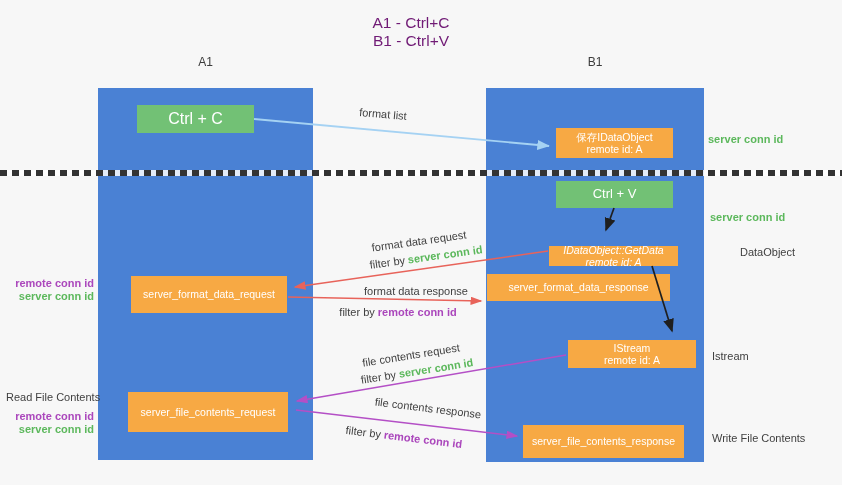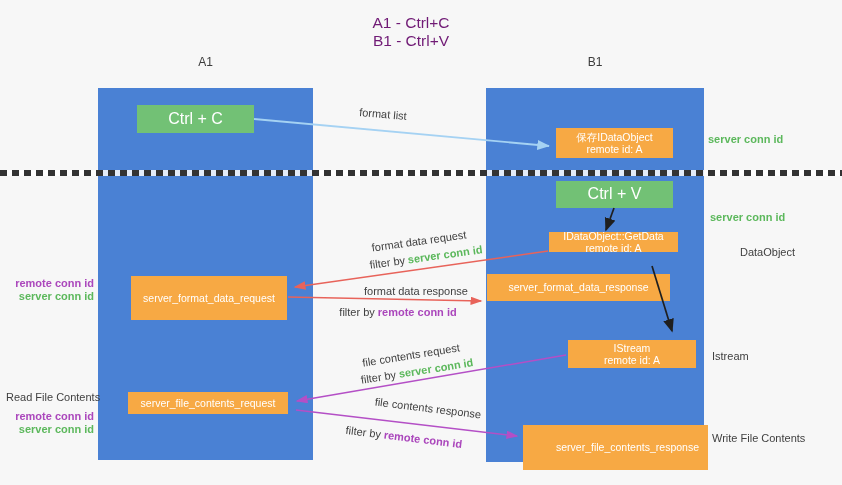--- a/index.html
+++ b/index.html
@@ -47,47 +47,47 @@
 
   <div class="node green-node" style="left:137px;top:105px;width:117px;height:28px;font-size:16px;">
     <div>Ctrl + C</div>
   </div>
 
   <div class="node orange-node" style="left:556px;top:128px;width:117px;height:30px;">
     <div>保存IDataObject</div>
     <div>remote id: A</div>
   </div>
 
-  <div class="node green-node" style="left:556px;top:181px;width:117px;height:27px;font-size:16px;">
+  <div class="node green-node" style="left:556px;top:181px;width:117px;height:27px;font-size:13px;">
     <div>Ctrl + V</div>
   </div>
 
-  <div class="node orange-node" style="left:549px;top:232px;width:129px;height:20px;">
+  <div class="node orange-node" style="left:549px;top:246px;width:129px;height:20px;font-style:italic;">
     <div>IDataObject::GetData</div>
     <div>remote id: A</div>
   </div>
 
-  <div class="node orange-node" style="left:131px;top:276px;width:156px;height:44px;">
+  <div class="node orange-node" style="left:131px;top:276px;width:156px;height:37px;">
     <div>server_format_data_request</div>
   </div>
 
   <div class="node orange-node" style="left:487px;top:274px;width:183px;height:27px;text-align:center;">
     <div>server_format_data_response</div>
   </div>
 
   <div class="node orange-node" style="left:568px;top:340px;width:128px;height:28px;">
     <div>IStream</div>
     <div>remote id: A</div>
   </div>
 
-  <div class="node orange-node" style="left:128px;top:392px;width:160px;height:22px;">
+  <div class="node orange-node" style="left:128px;top:392px;width:160px;height:40px;">
     <div>server_file_contents_request</div>
   </div>
 
-  <div class="node orange-node" style="left:523px;top:425px;width:161px;height:45px;padding-left:24px;">
+  <div class="node orange-node" style="left:523px;top:425px;width:161px;height:33px;">
     <div>server_file_contents_response</div>
   </div>
 
   <div class="side green-t" style="left:708px;top:133px;">server conn id</div>
   <div class="side green-t" style="left:710px;top:211px;">server conn id</div>
   <div class="side" style="left:712px;top:246px;margin-left:28px;">DataObject</div>
   <div class="side" style="left:712px;top:350px;">Istream</div>
   <div class="side" style="left:712px;top:432px;">Write File Contents</div>
 
   <div class="side meta" style="left:8px;top:277px;width:86px;">

